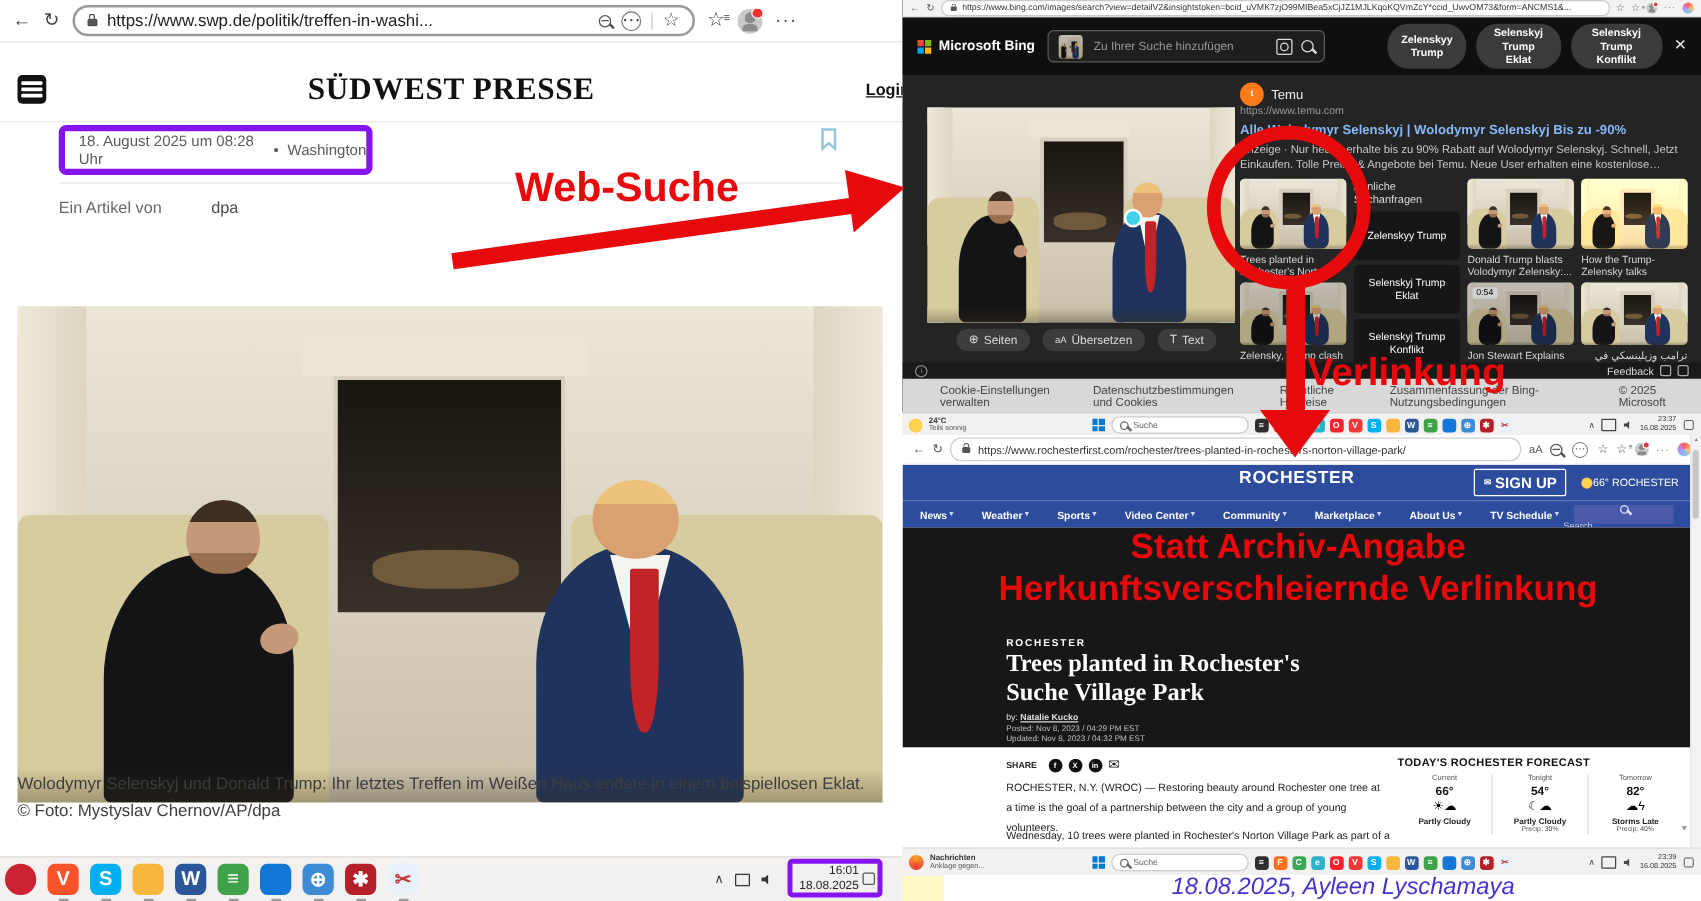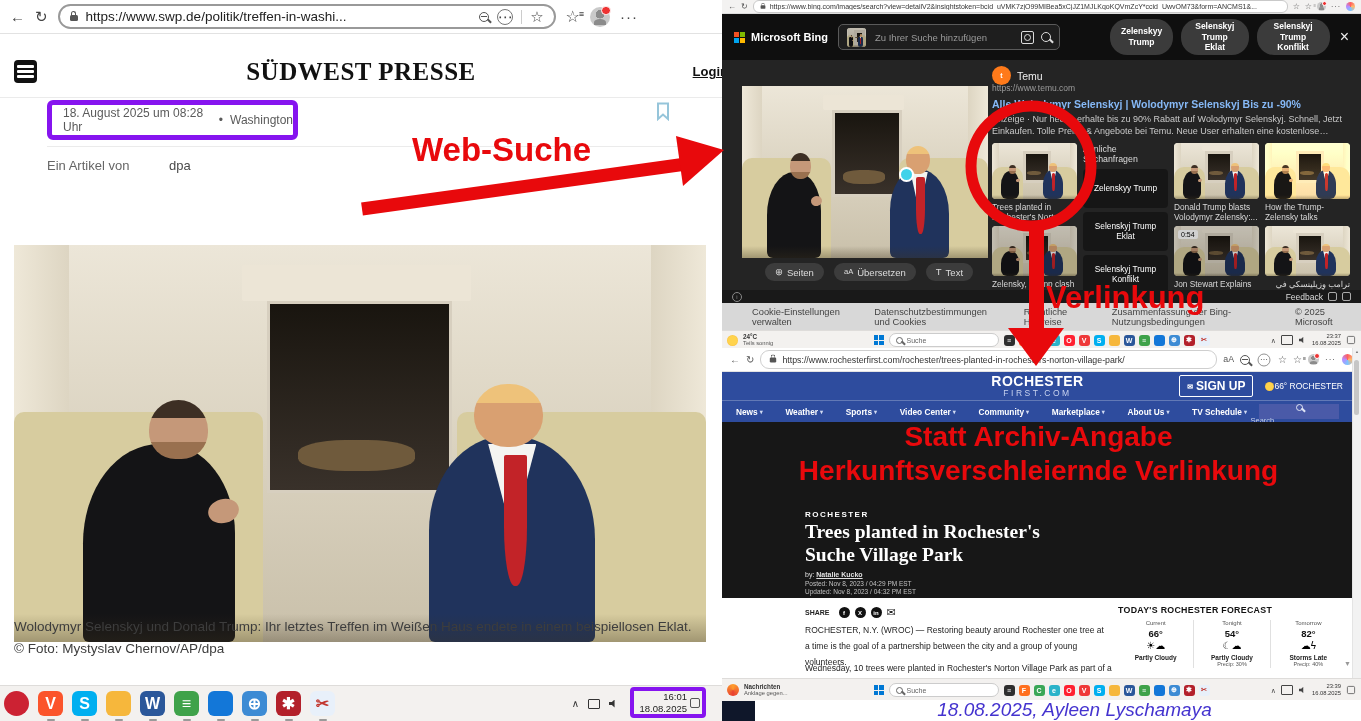--- a/index.html
+++ b/index.html
@@ -1,16 +1,16 @@
 <!DOCTYPE html>
 <html><head>
 <meta charset="utf-8">
 <style>
   html,body{margin:0;padding:0;background:#fff;font-family:"Liberation Sans",sans-serif;}
-  #stage{position:relative;width:1361px;height:721px;overflow:hidden;background:#0f172a;}
+  #stage{position:relative;width:1361px;height:721px;overflow:hidden;background:#fef9c3;}
   .abs{position:absolute;}
   
   .g{display:inline-flex;align-items:center;justify-content:center;line-height:1;}
   .g-back::before{content:"←";} .g-reload::before{content:"↻";}
   .g-star::before{content:"☆";} .g-dots::before{content:"···";letter-spacing:1px;}
   .g-close::before{content:"×";} .g-chevup::before{content:"∧";}
   .g-mail::before{content:"✉";} .g-globe::before{content:"⊕";}
   .g-trans::before{content:"aA";font-size:.8em;} .g-T::before{content:"T";}
   .g-caret::after{content:"▾";} .g-up::before{content:"▲";} .g-down::before{content:"▼";}
   .g-info{border:1px solid #888;border-radius:50%;width:8px;height:8px;font-size:6px;color:#888;}
@@ -683,21 +683,20 @@
       <span class="avatar" style="width:11px;height:11px">
           <span class="dot"></span>
         </span>
       <span class="g g-dots" style="font-size:8px"></span>
       <span class="copilot" style="width:11px;height:11px"></span>
     </div>
 
     <div class="abs r-head r-blue">
       <div class="r-logo">
         <div class="t">ROCHESTER</div>
-        <div class="b">FIRST.COM</div>
       </div>
       <div class="r-head-right">
         <span class="r-signup">
             <span class="g g-mail" style="font-size:7px"></span>
             <span>SIGN UP</span>
           </span>
         <span class="r-wx">
             <span class="sun"></span>
             <span>66° ROCHESTER</span>
           </span>

